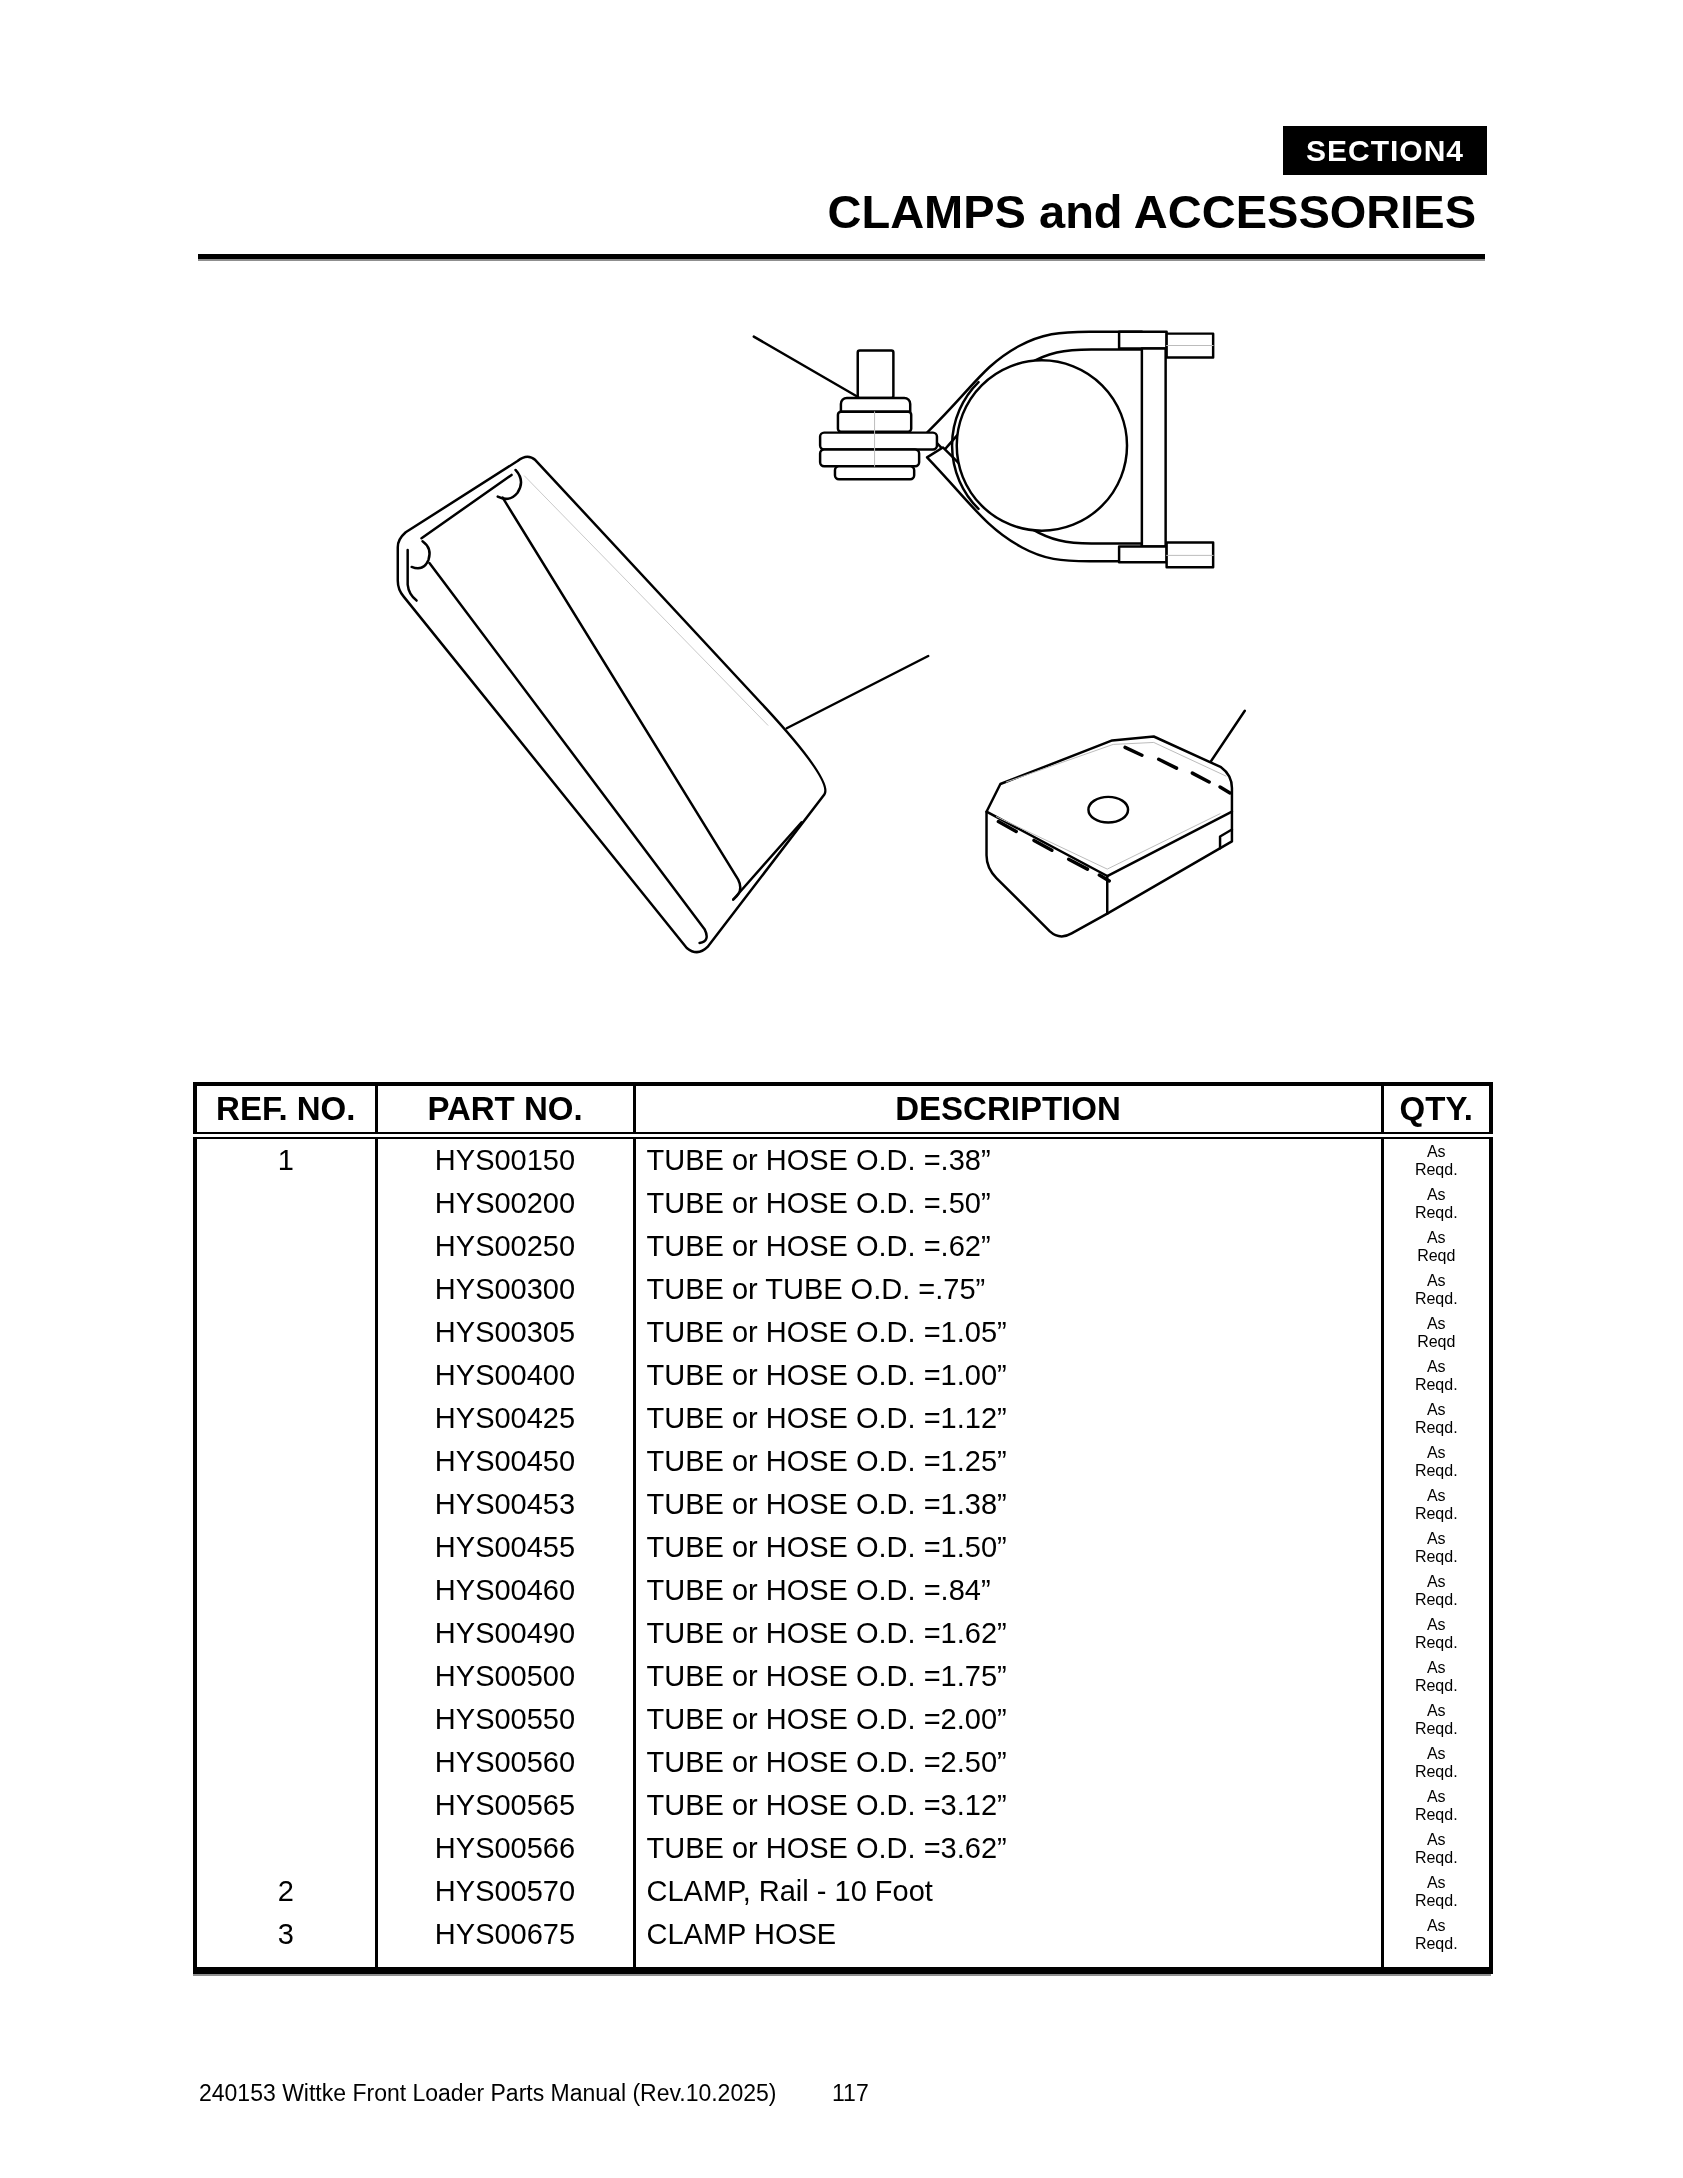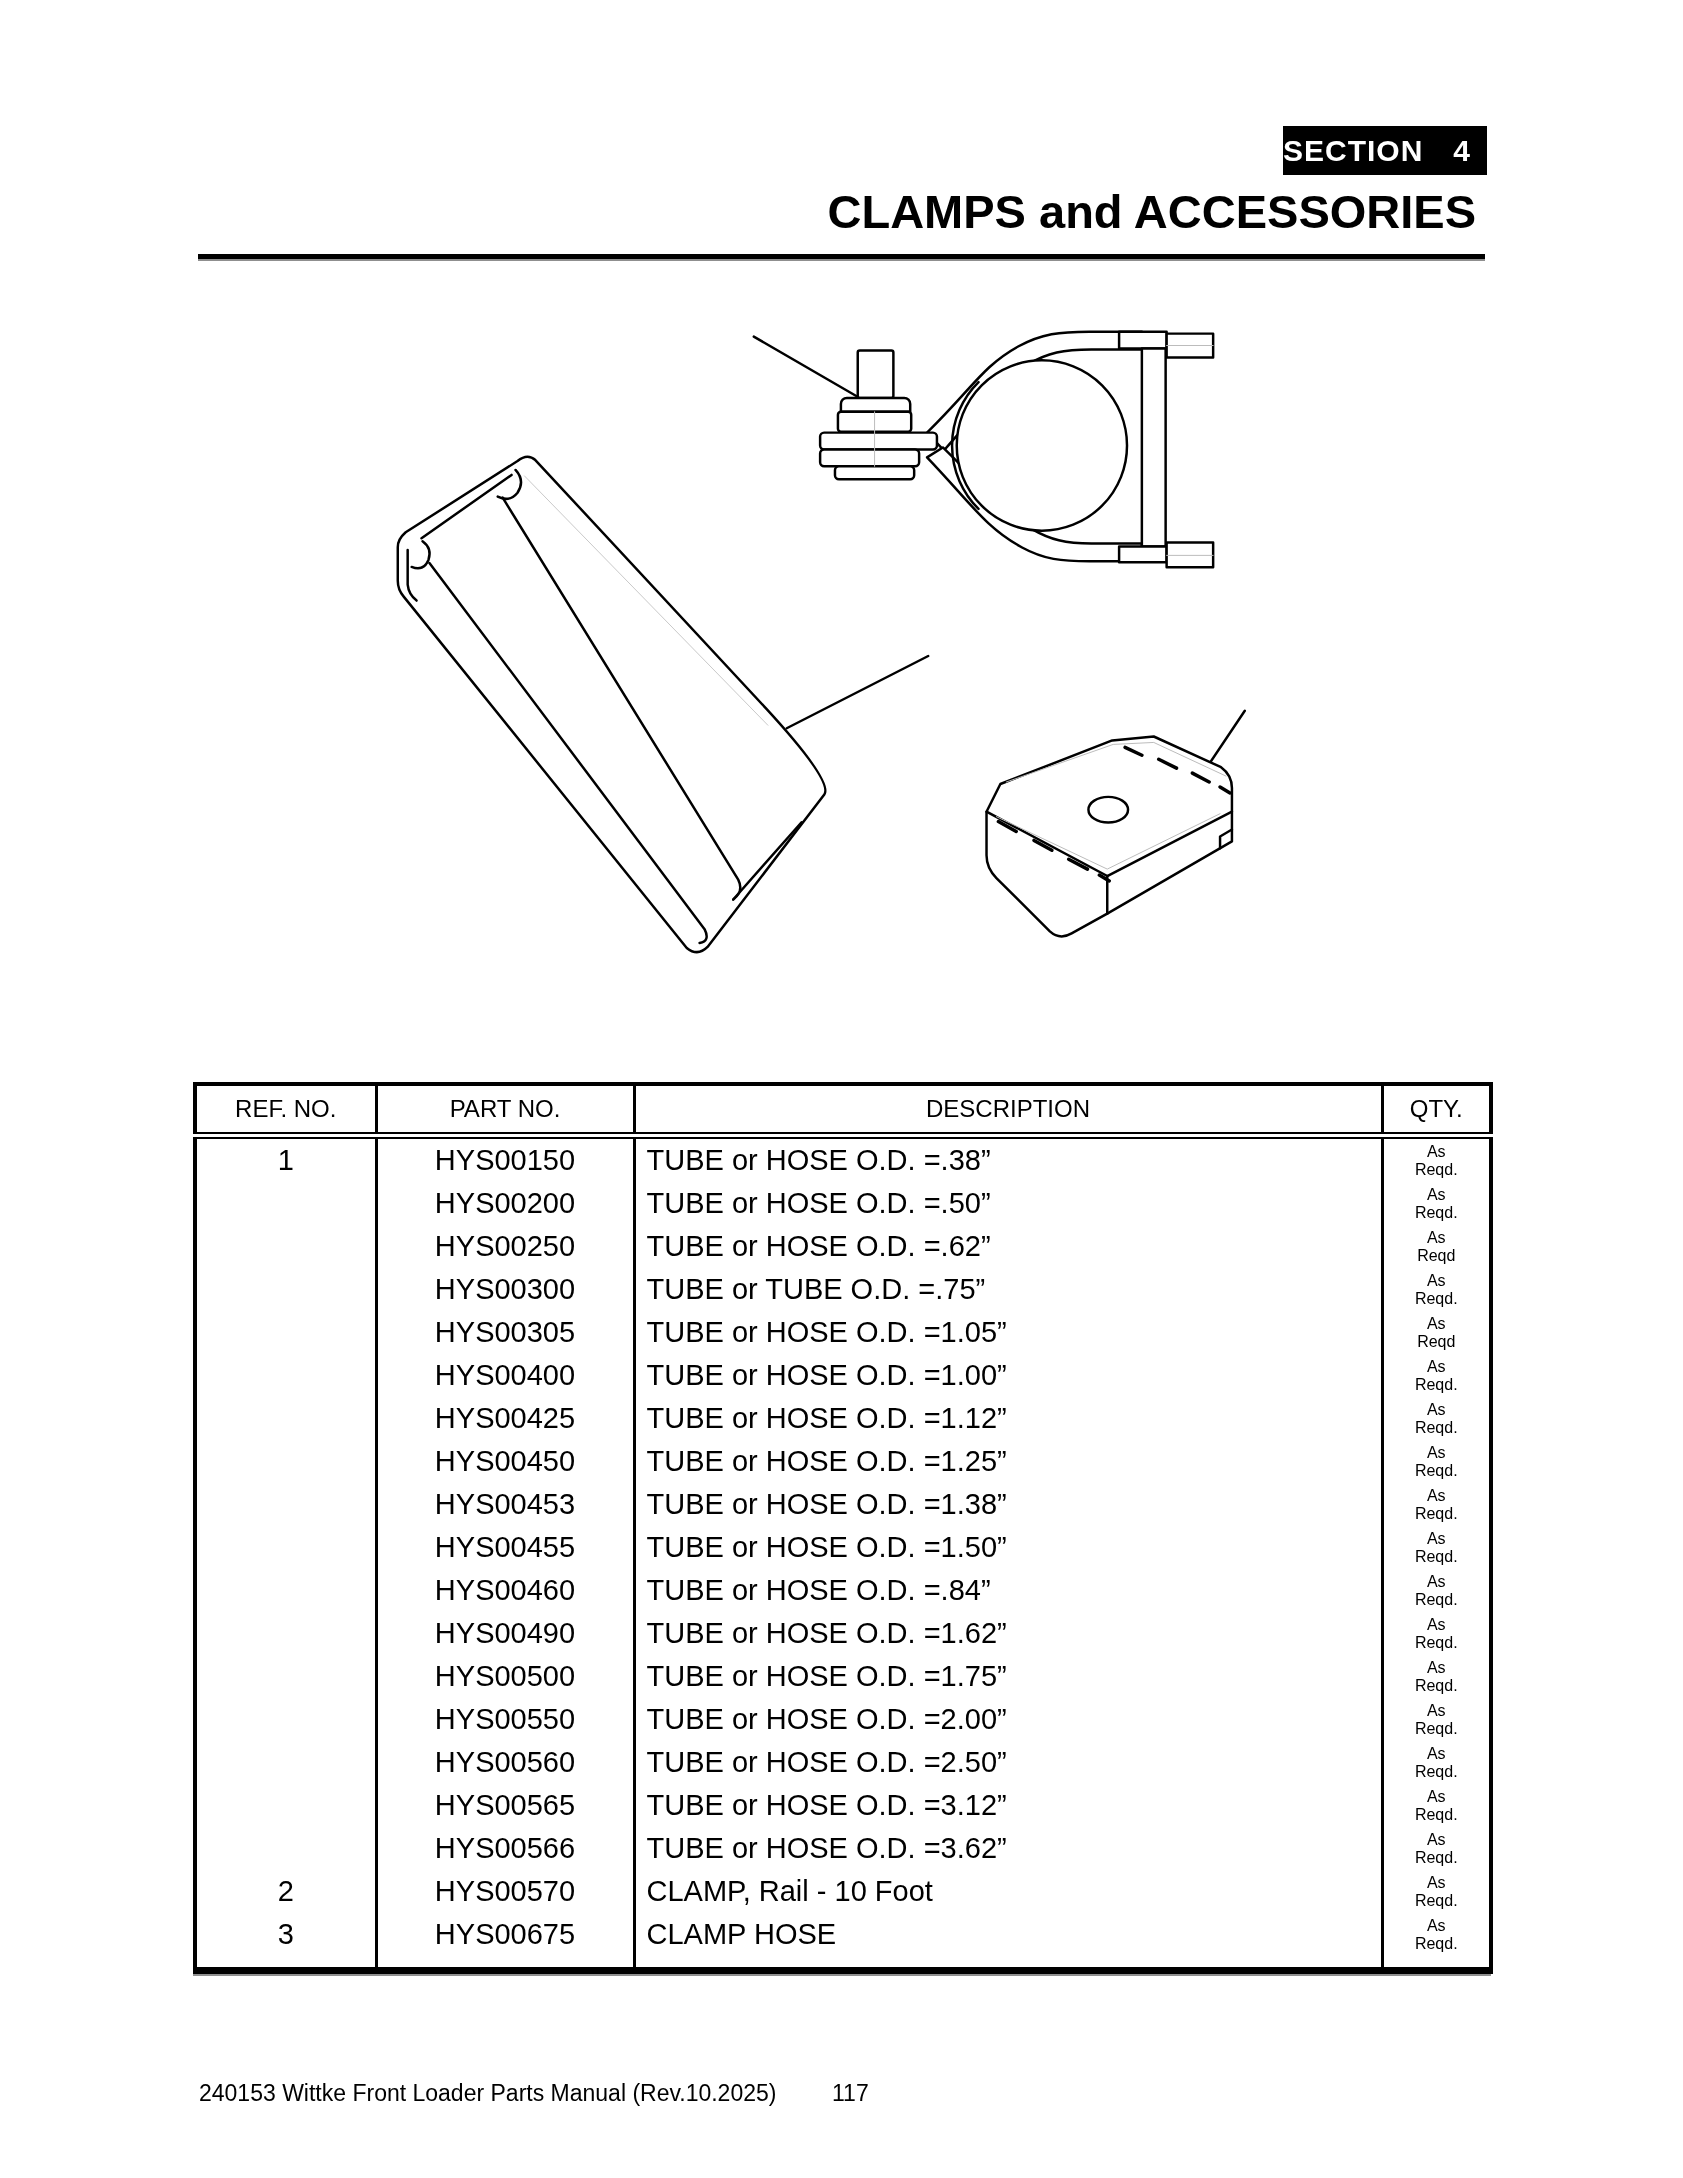--- a/index.html
+++ b/index.html
@@ -14,21 +14,21 @@
   }
   
   .section-badge {
     position: absolute;
     left: 1283px; top: 126px;
     width: 204px; height: 49px;
     background: #000;
     color: #fff;
     display: flex;
     align-items: center;
-    gap: 30px;
+    justify-content: center;
     font-size: 30px;
     font-weight: bold;
     letter-spacing: 1px;
   }
   .page-title {
     position: absolute;
     right: 207px; top: 188px;
     font-size: 47px;
     font-weight: bold;
     white-space: nowrap;
@@ -54,22 +54,22 @@
   table.parts {
     border-collapse: collapse;
     table-layout: fixed;
     width: 1297px;
     border: 4px solid #000;
   }
   table.parts th {
     border-left: 3px solid #000;
     border-right: 3px solid #000;
     border-bottom: 7px double #000;
-    font-size: 24px;
-    font-weight: normal;
+    font-size: 33px;
+    font-weight: bold;
     height: 46px;
     text-align: center;
     vertical-align: middle;
     padding: 0;
   }
   table.parts td {
     border-left: 3px solid #000;
     border-right: 3px solid #000;
     font-size: 29px;
     height: 43px;

